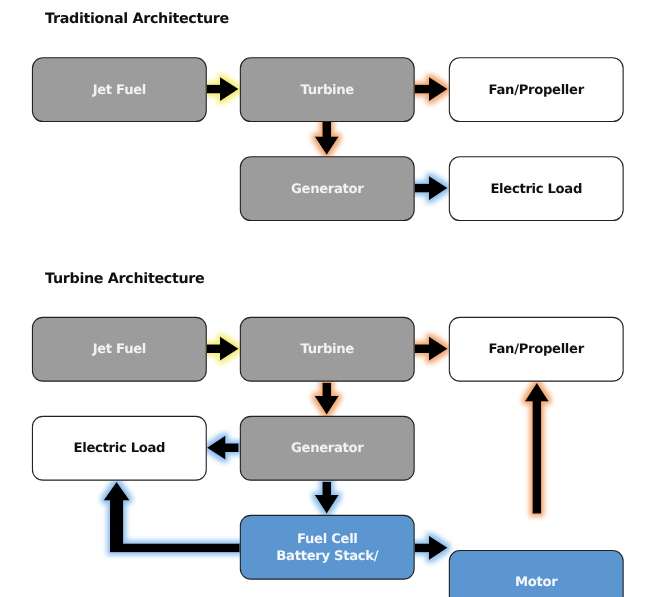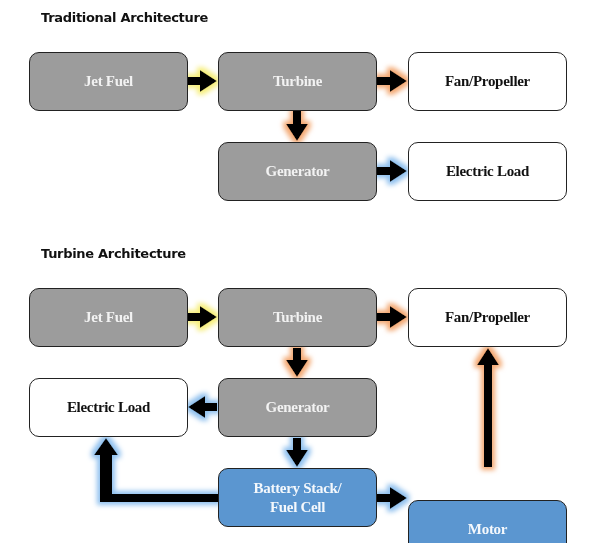--- a/index.html
+++ b/index.html
@@ -1,18 +1,18 @@
 <!DOCTYPE html>
 <html><head>
 <meta charset="utf-8">
 <style>
   html,body{margin:0;padding:0;background:#fff;}
   body{width:600px;height:543px;position:relative;overflow:hidden;font-family:"DejaVu Sans",sans-serif;}
   .title{position:absolute;font-weight:bold;font-size:13px;color:#111;letter-spacing:-0.3px;}
-  .box{position:absolute;box-sizing:border-box;border:1.5px solid #222;border-radius:10px;display:flex;align-items:center;justify-content:center;text-align:center;font-weight:bold;font-size:15px;line-height:1.25;letter-spacing:-0.3px;font-family:Liberation Serif, serif;}
+  .box{position:absolute;box-sizing:border-box;border:1.5px solid #222;border-radius:10px;display:flex;align-items:center;justify-content:center;text-align:center;font-weight:bold;font-size:12px;line-height:1.25;letter-spacing:-0.3px;}
   .gray{background:#9c9c9c;color:#f2f2f2;}
   .white{background:#fff;color:#111;}
   .blue{background:#5b96d0;color:#f4f8fc;}
   svg{position:absolute;left:0;top:0;}
 </style>
 </head>
 <body>
 
 <svg width="600" height="543">
   <defs>
@@ -94,16 +94,16 @@
 <div class="box gray" style="left:218px;top:142px;width:159px;height:59px;">Generator</div>
 <div class="box white" style="left:408px;top:142px;width:159px;height:59px;">Electric Load</div>
 
 <div class="title" style="left:41px;top:246px;">Turbine Architecture</div>
 <div class="box gray" style="left:29px;top:288px;width:159px;height:59px;">Jet Fuel</div>
 <div class="box gray" style="left:218px;top:288px;width:159px;height:59px;">Turbine</div>
 <div class="box white" style="left:408px;top:288px;width:159px;height:59px;">Fan/Propeller</div>
 <div class="box white" style="left:29px;top:378px;width:159px;height:59px;">Electric Load</div>
 <div class="box gray" style="left:218px;top:378px;width:159px;height:59px;">Generator</div>
 <div class="box blue" style="left:218px;top:468px;width:159px;height:59px;flex-direction:column;">
+  <span>Fuel Cell</span>
   <span>Battery Stack/</span>
-  <span>Fuel Cell</span>
 </div>
 <div class="box blue" style="left:408px;top:468px;width:159px;height:59px;margin-top:32px;">Motor</div>
 
 </body></html>

